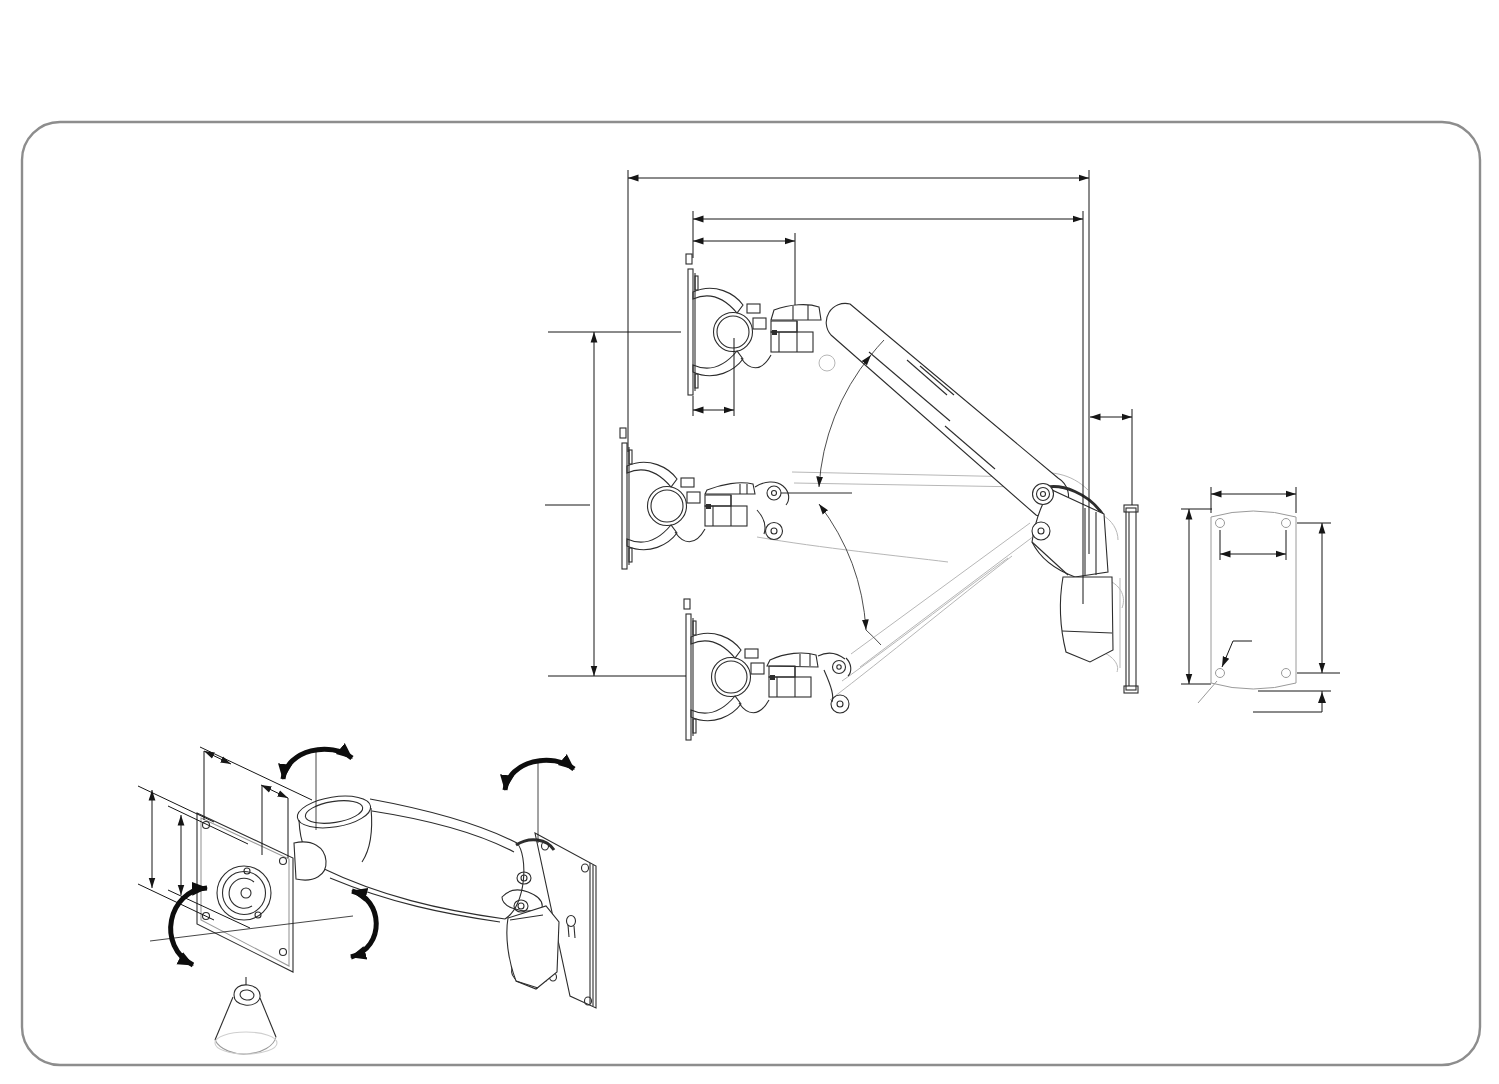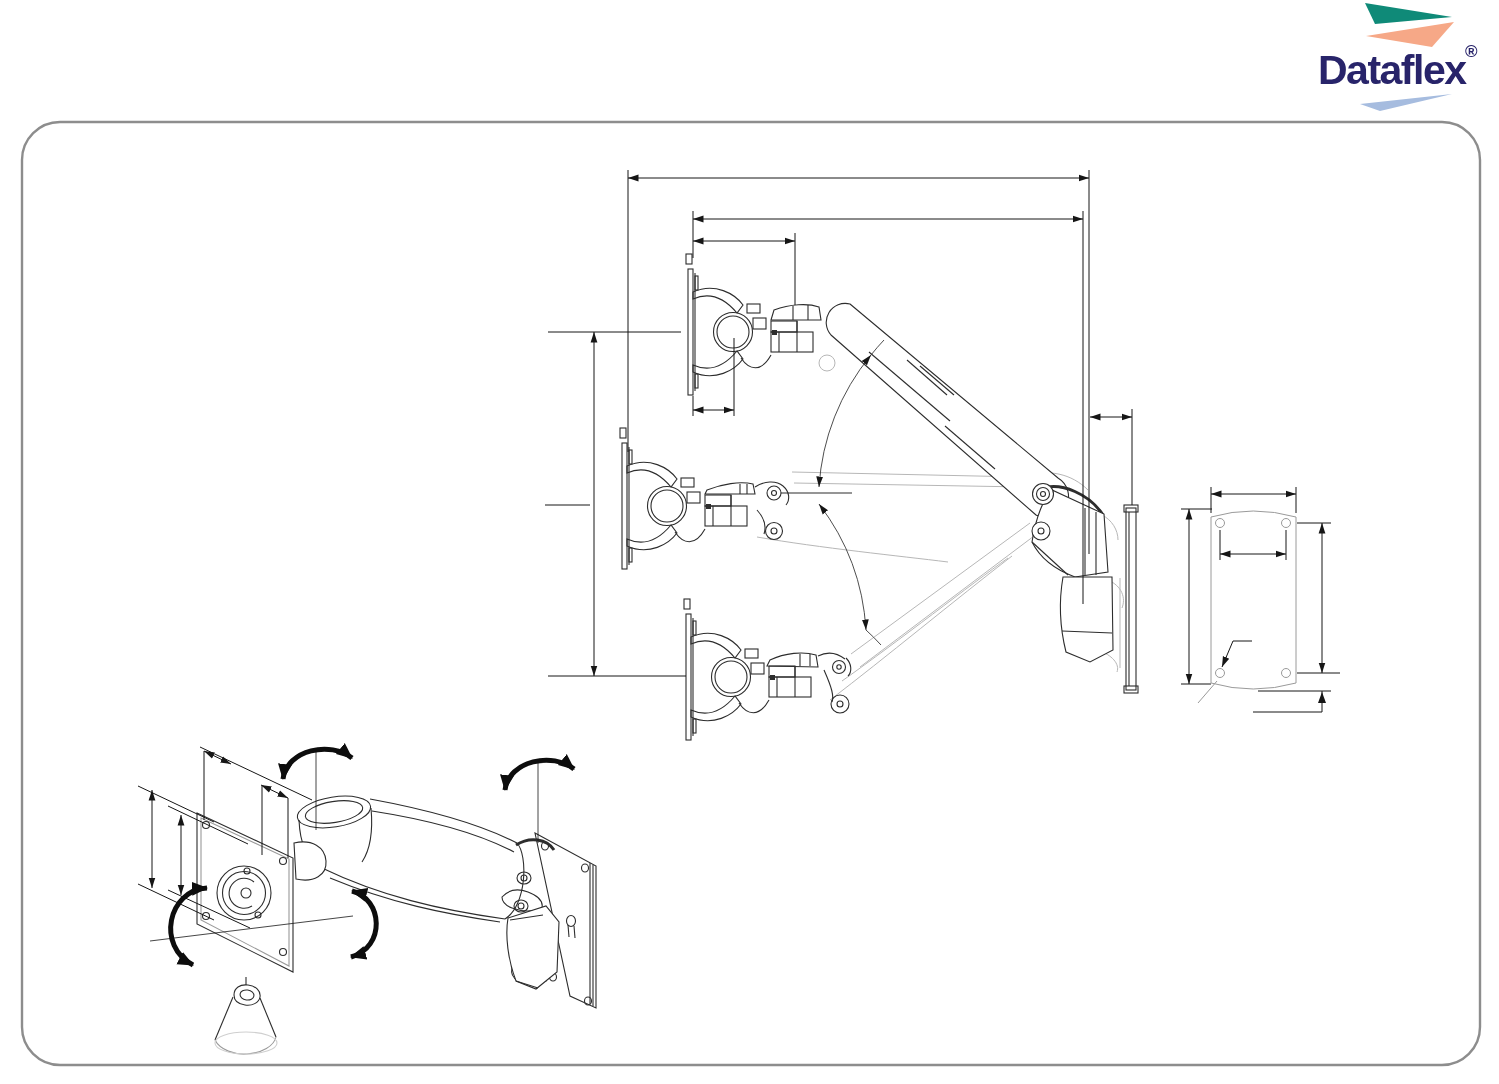--- a/index.html
+++ b/index.html
@@ -10,29 +10,20 @@
   .wordmark{position:absolute;top:50px;left:0px;width:163px;text-align:left;
     font-weight:bold;font-size:41px;letter-spacing:-1.5px;color:#28246a;line-height:1;}
   .regmark{position:absolute;top:42px;left:147px;font-size:17px;font-weight:bold;color:#28246a;}
   .drawing-svg{position:absolute;top:0;left:0;}
 </style>
 </head>
 <body>
 
 <div class="page">
 
-  <div class="logo">
-    <svg width="175" height="116" viewBox="0 0 175 116">
-      <polygon points="47,3 134,17 57,24" fill="#0f8a78"></polygon>
-      <polygon points="136,22 48,36 114,47" fill="#f6a887"></polygon>
-      <polygon points="42,104 134,94 62,111" fill="#a6bcdf"></polygon>
-    </svg>
-    <div class="wordmark">Dataflex</div>
-    <div class="regmark">®</div>
-  </div>
 
   <svg class="drawing-svg" width="1499" height="1084" viewBox="0 0 1499 1084">
     <defs>
       <marker id="dimArr" markerUnits="userSpaceOnUse" markerWidth="11" markerHeight="8" refX="10.5" refY="4" orient="auto-start-reverse">
         <path d="M0 0.6 L10.5 4 L0 7.4 Z" fill="#161616"></path>
       </marker>
       <marker id="rotArr" markerUnits="userSpaceOnUse" markerWidth="18" markerHeight="16" refX="15" refY="8" orient="auto-start-reverse">
         <path d="M0 1 L16 8 L0 15 Z" fill="#0d0d0d"></path>
       </marker>
 

